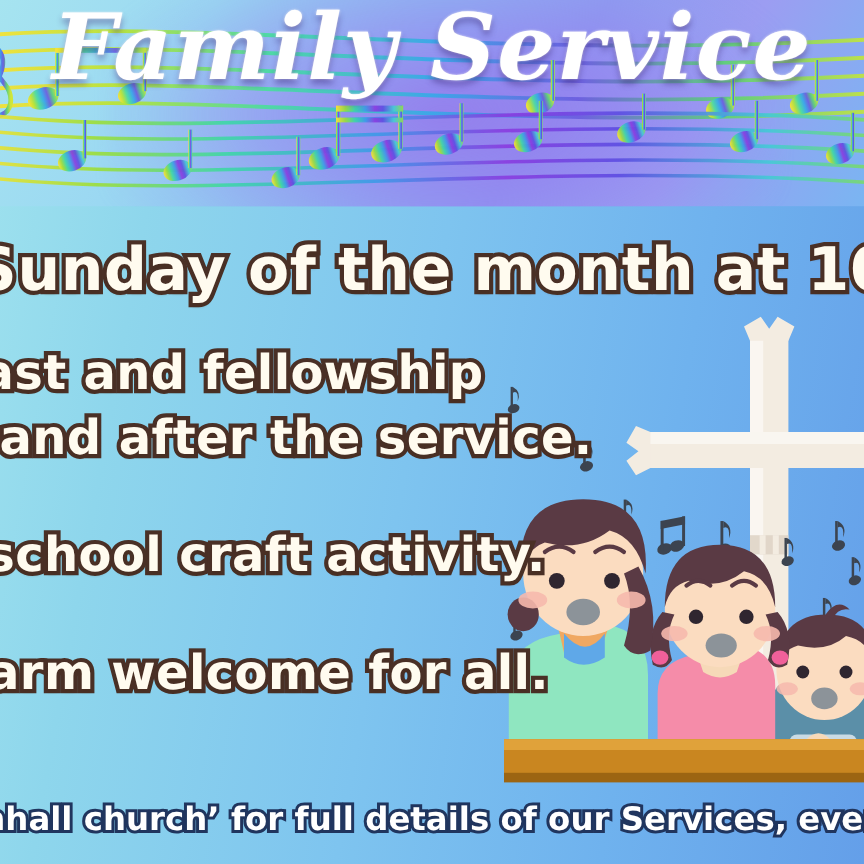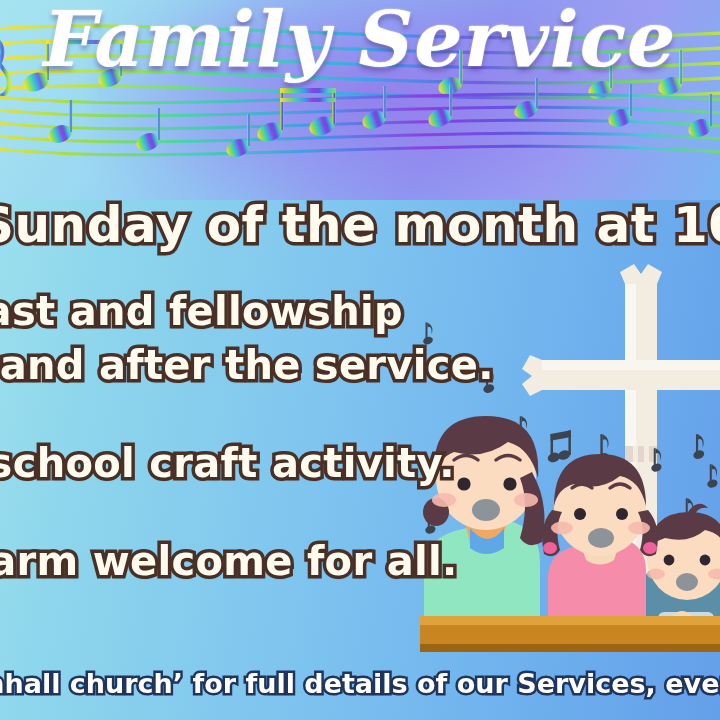--- a/index.html
+++ b/index.html
@@ -7,21 +7,21 @@
     width:720px;height:720px;overflow:hidden;
     font-family:"Liberation Sans",sans-serif;
     background:#8fd6e8;
   }
   #poster{
     position:relative;width:720px;height:720px;overflow:hidden;
     background:linear-gradient(100deg,#9fe2ee 0%,#8ed6ec 18%,#7ec4ef 48%,#6fb2ee 74%,#649fe9 100%);
   }
 
   
-  .banner{position:absolute;left:0;top:0;width:720px;height:200px;overflow:hidden;}
+  .banner{position:absolute;left:0;top:0;width:720px;height:172px;overflow:hidden;}
   .banner-bg{position:absolute;inset:0;
     background:linear-gradient(120deg,#a6e4f0 0%,#9bd8f2 22%,#8fbcf2 45%,#8f9cf0 62%,#9c9df2 78%,#7ab5f2 100%);}
   .glow{position:absolute;left:90px;top:-40px;width:560px;height:270px;
     background:radial-gradient(ellipse at 50% 50%, rgba(150,110,235,.72) 0%, rgba(150,120,240,.45) 38%, rgba(140,150,240,.15) 66%, rgba(140,160,240,0) 80%);
     filter:blur(6px);}
   .staff{position:absolute;left:0;width:760px;height:90px;}
   .staff svg{display:block;}
 
   .title-wrap{position:absolute;left:0;top:4px;width:720px;text-align:center;}
   .title-line{

